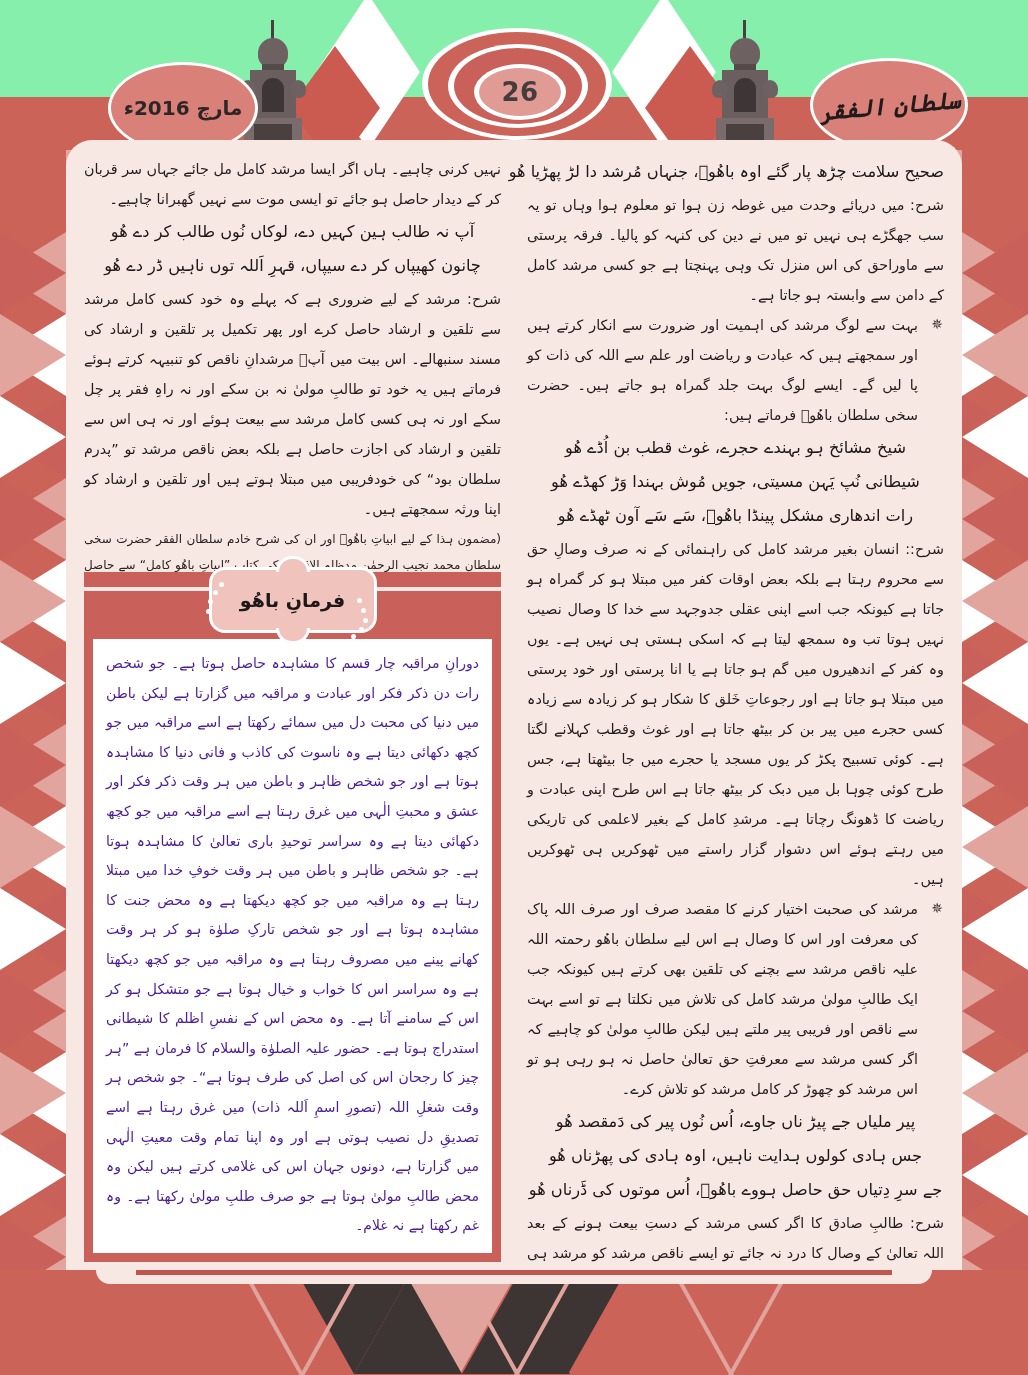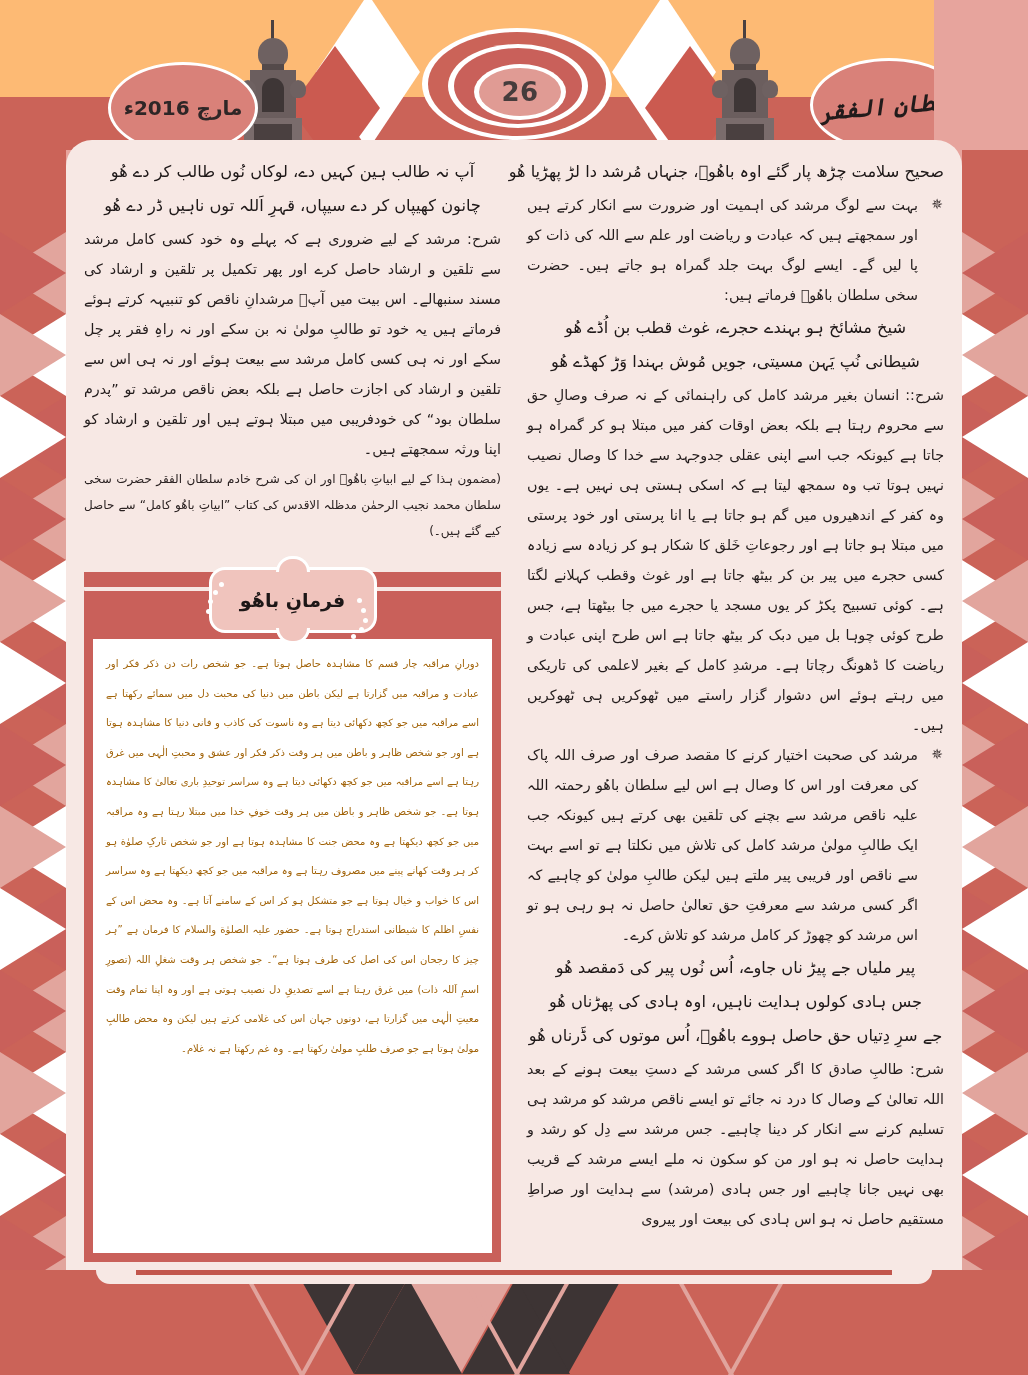--- a/index.html
+++ b/index.html
@@ -18,23 +18,23 @@
     width: 1028px;
     height: 1375px;
     background: #e7a49d;
     overflow: hidden;
   }
 
   
   .header-band {
     position: absolute;
     top: 0; left: 0;
-    width: 934px;
+    width: 1028px;
     height: 150px;
-    background: #fdba74;
+    background: #86efac;
     overflow: hidden;
   }
   .header-lower-strip {
     position: absolute;
     top: 97px; left: 0;
     width: 1028px; height: 53px;
     background: #cb6358;
   }
 
   
@@ -338,23 +338,23 @@
   }
 
   .farman-body {
     position: absolute;
     top: 58px; left: 0; right: 0; bottom: 0;
     background: #ffffff;
     padding: 10px 13px 8px 13px;
     overflow: hidden;
   }
   .farman-body .urdu {
-    font-size: 10px;
+    font-size: 14px;
     line-height: 29.6px;
-    color: #a16207;
+    color: #4c1d95;
   }
   .farman-sign {
     direction: rtl;
     text-align: left;
     font-size: 13.6px;
     line-height: 29.6px;
   }
 
   
   .footer-band {
@@ -520,44 +520,47 @@
     <div class="chev" style="left:0px;  top:1066px; border-left:66px solid #e2a59d;"></div>
     <div class="chev" style="left:0px;  top:1066px; border-right:66px solid #c9605a;"></div>
   </div>
 
   <div class="sheet">
     <div class="columns">
 
       <div class="col">
         <div class="verse">صحیح سلامت چڑھ پار گئے اوہ باھُوؒ، جنہاں مُرشد دا لڑ پھڑیا ھُو</div>
 
+        <p class="urdu">شرح: میں دریائے وحدت میں غوطہ زن ہوا تو معلوم ہوا وہاں تو یہ سب جھگڑے ہی نہیں تو میں نے دین کی کنہہ کو پالیا۔ فرقہ پرستی سے ماوراحق کی اس منزل تک وہی پہنچتا ہے جو کسی مرشد کامل کے دامن سے وابستہ ہو جاتا ہے۔</p>
 
         <div class="urdu para-bullet">
           <span class="orn">✵</span>
           <span>بہت سے لوگ مرشد کی اہمیت اور ضرورت سے انکار کرتے ہیں اور سمجھتے ہیں کہ عبادت و ریاضت اور علم سے اللہ کی ذات کو پا لیں گے۔ ایسے لوگ بہت جلد گمراہ ہو جاتے ہیں۔ حضرت سخی سلطان باھُوؒ فرماتے ہیں:</span>
         </div>
 
         <div class="verse">شیخ مشائخ ہو بہندے حجرے، غوث قطب بن اُڈے ھُو</div>
         <div class="verse">شیطانی نُپ یَہن مسیتی، جویں مُوش بہندا وَڑ کھڈے ھُو</div>
+        <div class="verse">رات اندھاری مشکل پینڈا باھُوؒ، سَے سَے آون ٹھڈے ھُو</div>
 
         <p class="urdu">شرح:: انسان بغیر مرشد کامل کی راہنمائی کے نہ صرف وصالِ حق سے محروم رہتا ہے بلکہ بعض اوقات کفر میں مبتلا ہو کر گمراہ ہو جاتا ہے کیونکہ جب اسے اپنی عقلی جدوجہد سے خدا کا وصال نصیب نہیں ہوتا تب وہ سمجھ لیتا ہے کہ اسکی ہستی ہی نہیں ہے۔ یوں وہ کفر کے اندھیروں میں گم ہو جاتا ہے یا انا پرستی اور خود پرستی میں مبتلا ہو جاتا ہے اور رجوعاتِ خَلق کا شکار ہو کر زیادہ سے زیادہ کسی حجرے میں پیر بن کر بیٹھ جاتا ہے اور غوث وقطب کہلانے لگتا ہے۔ کوئی تسبیح پکڑ کر یوں مسجد یا حجرے میں جا بیٹھتا ہے، جس طرح کوئی چوہا بل میں دبک کر بیٹھ جاتا ہے اس طرح اپنی عبادت و ریاضت کا ڈھونگ رچاتا ہے۔ مرشدِ کامل کے بغیر لاعلمی کی تاریکی میں رہتے ہوئے اس دشوار گزار راستے میں ٹھوکریں ہی ٹھوکریں ہیں۔</p>
 
         <div class="urdu para-bullet">
           <span class="orn">✵</span>
           <span>مرشد کی صحبت اختیار کرنے کا مقصد صرف اور صرف اللہ پاک کی معرفت اور اس کا وصال ہے اس لیے سلطان باھُو رحمتہ اللہ علیہ ناقص مرشد سے بچنے کی تلقین بھی کرتے ہیں کیونکہ جب ایک طالبِ مولیٰ مرشد کامل کی تلاش میں نکلتا ہے تو اسے بہت سے ناقص اور فریبی پیر ملتے ہیں لیکن طالبِ مولیٰ کو چاہیے کہ اگر کسی مرشد سے معرفتِ حق تعالیٰ حاصل نہ ہو رہی ہو تو اس مرشد کو چھوڑ کر کامل مرشد کو تلاش کرے۔</span>
         </div>
 
         <div class="verse">پیر ملیاں جے پیڑ ناں جاوے، اُس نُوں پیر کی دَمقصد ھُو</div>
         <div class="verse">جس ہادی کولوں ہدایت ناہیں، اوہ ہادی کی پھڑناں ھُو</div>
         <div class="verse">جے سرِ دِتیاں حق حاصل ہووے باھُوؒ، اُس موتوں کی ڈَرناں ھُو</div>
 
         <p class="urdu">شرح: طالبِ صادق کا اگر کسی مرشد کے دستِ بیعت ہونے کے بعد اللہ تعالیٰ کے وصال کا درد نہ جائے تو ایسے ناقص مرشد کو مرشد ہی تسلیم کرنے سے انکار کر دینا چاہیے۔ جس مرشد سے دِل کو رشد و ہدایت حاصل نہ ہو اور من کو سکون نہ ملے ایسے مرشد کے قریب بھی نہیں جانا چاہیے اور جس ہادی (مرشد) سے ہدایت اور صراطِ مستقیم حاصل نہ ہو اس ہادی کی بیعت اور پیروی</p>
       </div>
 
       <div class="col">
+        <p class="urdu">نہیں کرنی چاہیے۔ ہاں اگر ایسا مرشد کامل مل جائے جہاں سر قربان کر کے دیدار حاصل ہو جائے تو ایسی موت سے نہیں گھبرانا چاہیے۔</p>
 
         <div class="verse">آپ نہ طالب ہین کہیں دے، لوکاں نُوں طالب کر دے ھُو</div>
         <div class="verse">چانون کھیپاں کر دے سیپاں، قہرِ اَللہ توں ناہیں ڈر دے ھُو</div>
 
         <p class="urdu">شرح: مرشد کے لیے ضروری ہے کہ پہلے وہ خود کسی کامل مرشد سے تلقین و ارشاد حاصل کرے اور پھر تکمیل پر تلقین و ارشاد کی مسند سنبھالے۔ اس بیت میں آپؒ مرشدانِ ناقص کو تنبیہہ کرتے ہوئے فرماتے ہیں یہ خود تو طالبِ مولیٰ نہ بن سکے اور نہ راہِ فقر پر چل سکے اور نہ ہی کسی کامل مرشد سے بیعت ہوئے اور نہ ہی اس سے تلقین و ارشاد کی اجازت حاصل ہے بلکہ بعض ناقص مرشد تو ”پدرم سلطان بود“ کی خودفریبی میں مبتلا ہوتے ہیں اور تلقین و ارشاد کو اپنا ورثہ سمجھتے ہیں۔</p>
 
         <p class="note">(مضمون ہذا کے لیے ابیاتِ باھُوؒ اور ان کی شرح خادم سلطان الفقر حضرت سخی سلطان محمد نجیب الرحمٰن مدظلہ الاقدس کی کتاب ”ابیاتِ باھُو کامل“ سے حاصل کیے گئے ہیں۔)</p>
 
         <div class="farman-box">
           <div class="farman-header">

